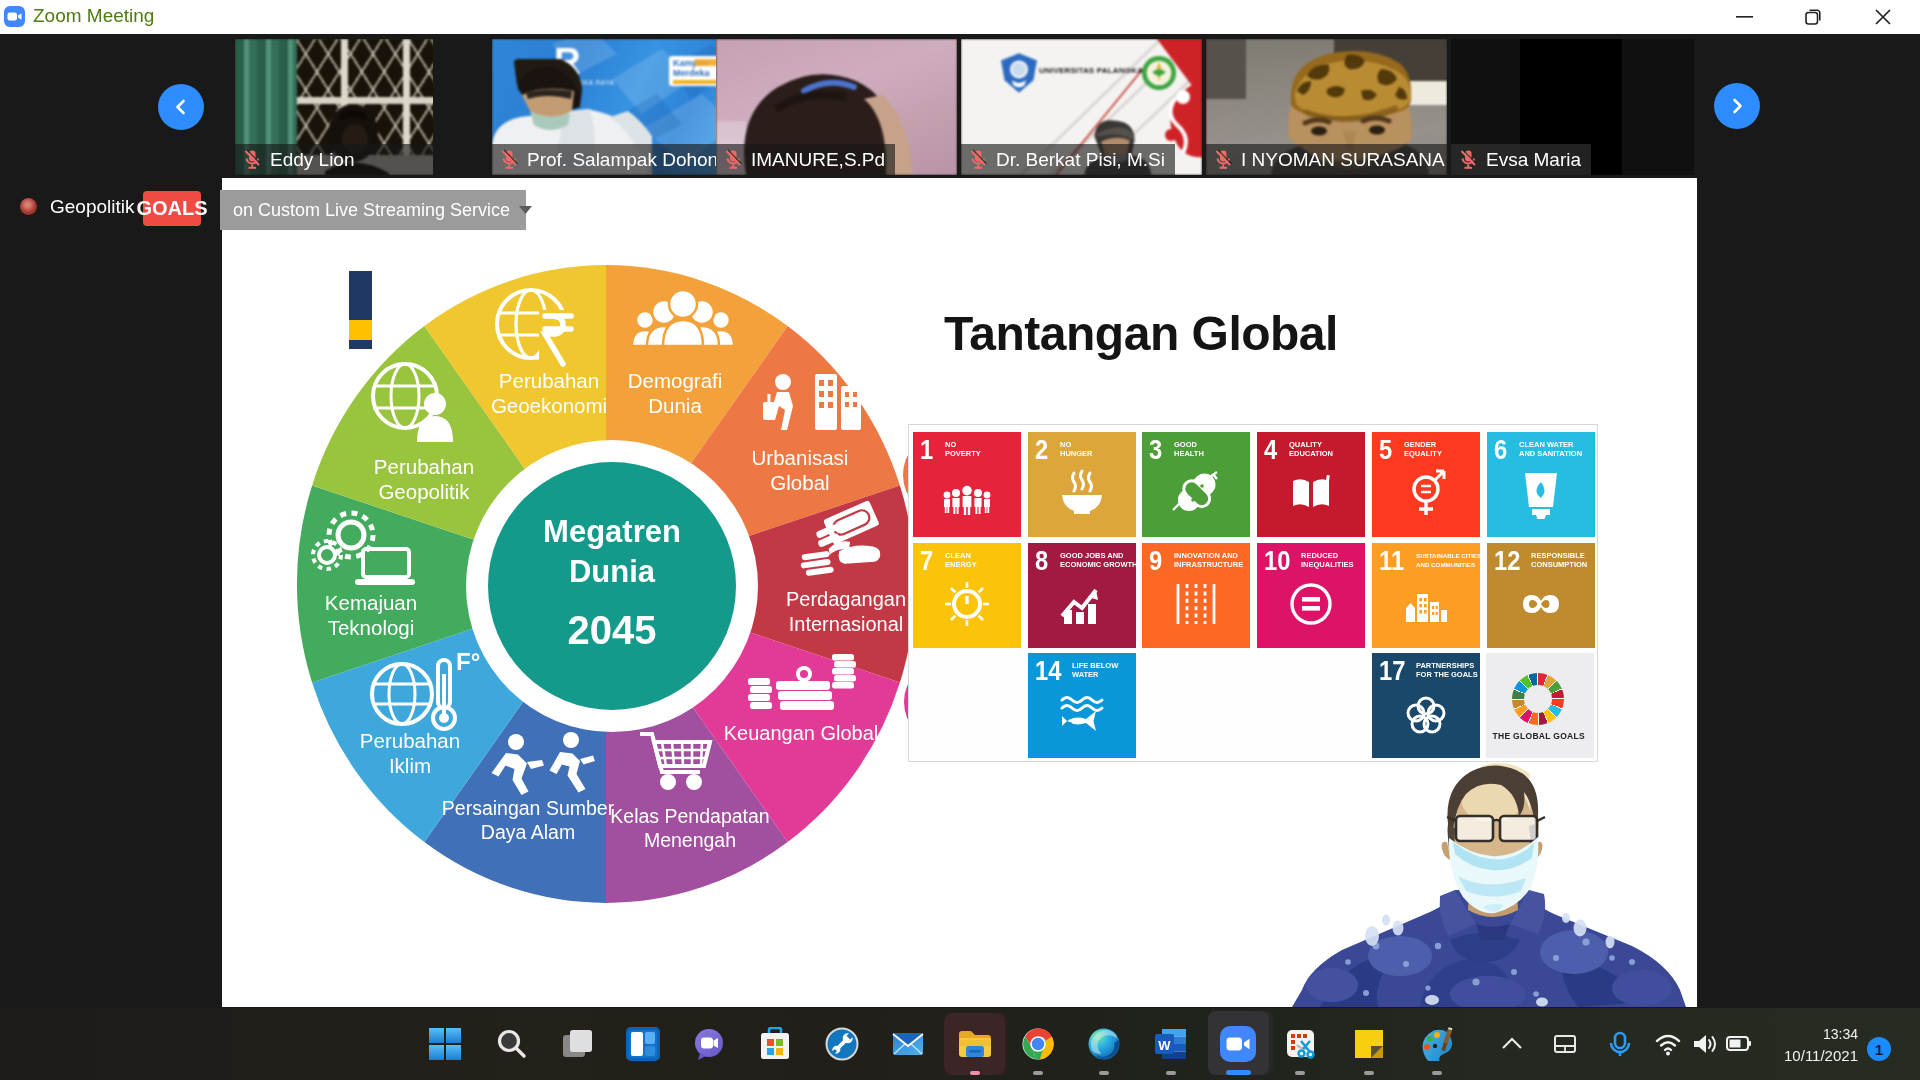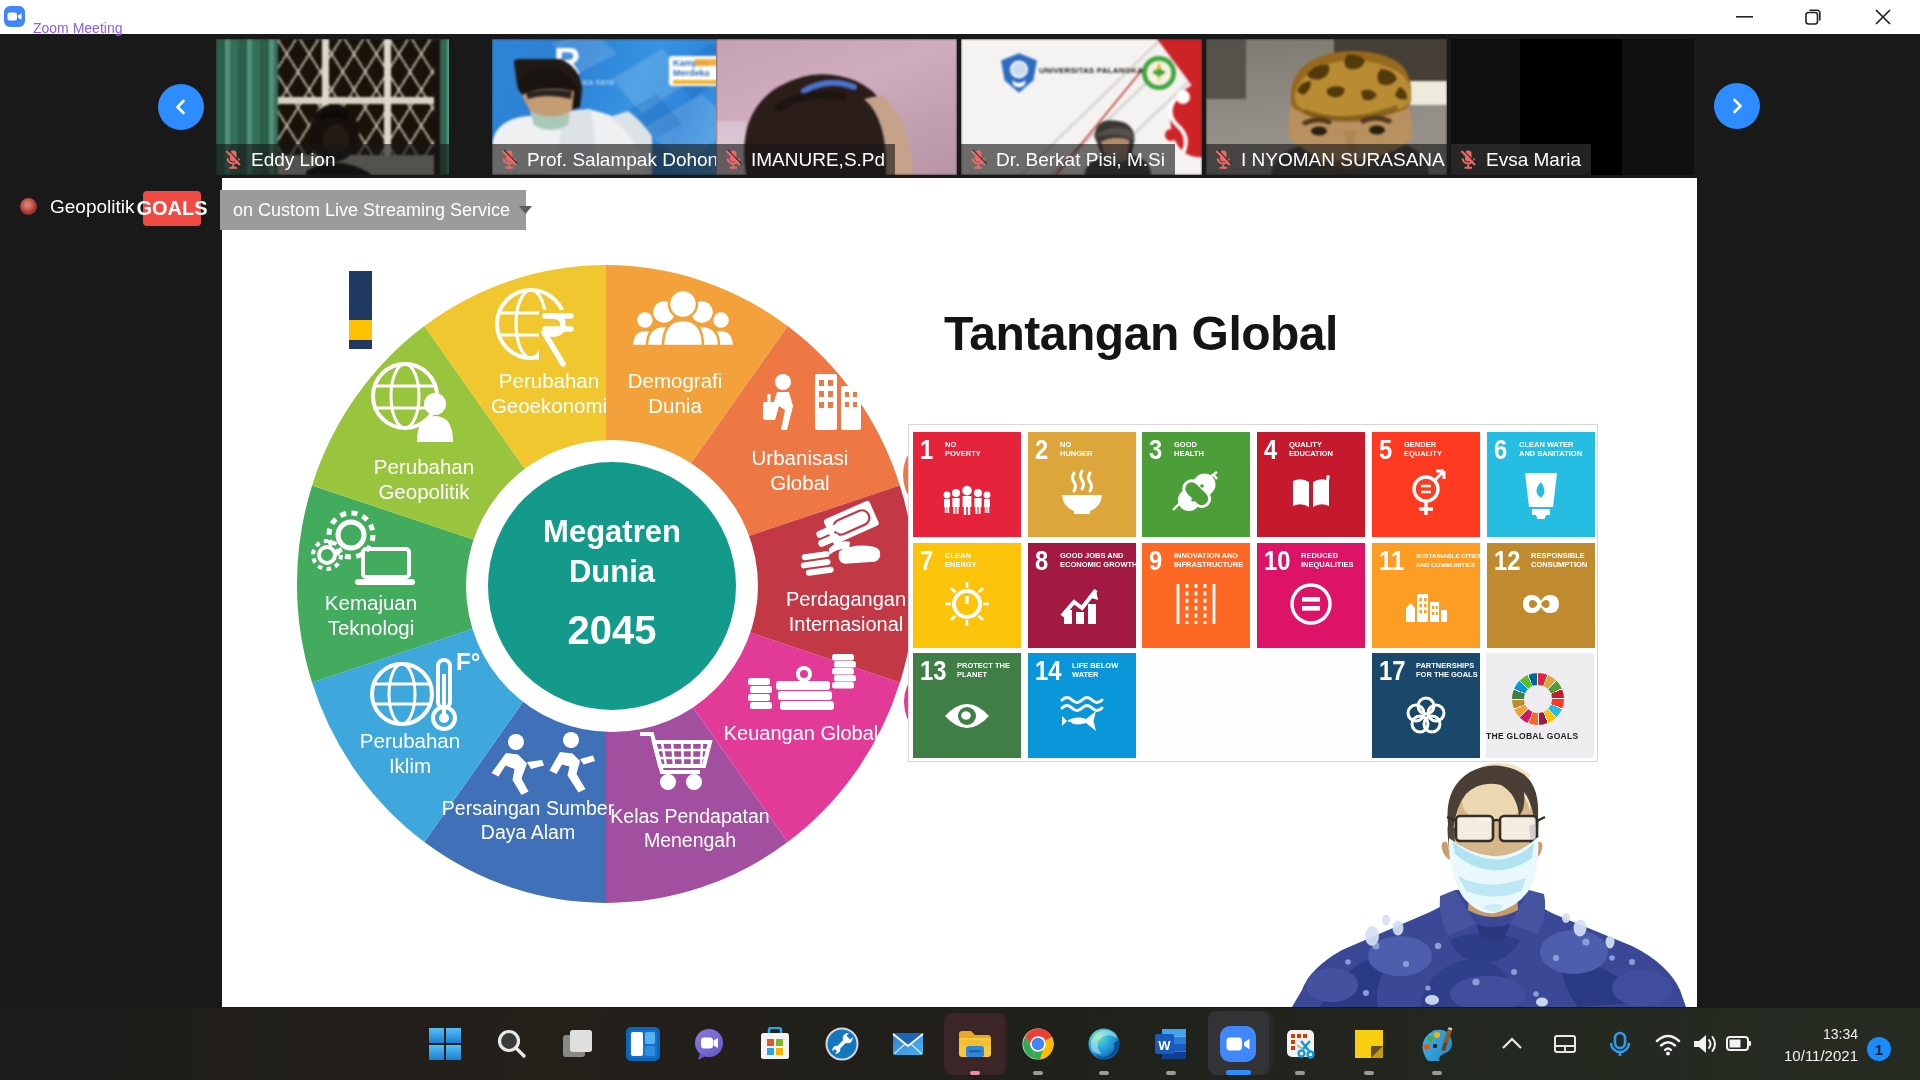--- a/index.html
+++ b/index.html
@@ -22,21 +22,21 @@
 </head>
 <body>
 <div class="abs" id="main"></div>
 <div class="abs" id="slide"></div>
 <div class="abs" id="titlebar">
   <svg class="abs" style="left:4px;top:6px" width="21" height="21" viewBox="0 0 21 21">
       <rect width="21" height="21" rx="6" fill="#4087FC"></rect>
       <rect x="3.5" y="6.5" width="9.5" height="8" rx="2.2" fill="#fff"></rect>
       <path d="M14 9.6 L17.5 7.2 V13.8 L14 11.4 Z" fill="#fff"></path>
     </svg>
-  <div class="abs" style="left:33px;top:20px;font-size:14px;color:#8b5cf6">Zoom Meeting</div>
+  <div class="abs" style="left:33px;top:5px;font-size:19px;color:#4d7c0f">Zoom Meeting</div>
   <svg class="abs" style="left:1736px;top:16px" width="17" height="2" viewBox="0 0 17 2">
       <rect width="17" height="1.6" fill="#222"></rect>
     </svg>
   <svg class="abs" style="left:1805px;top:9px" width="16" height="16" viewBox="0 0 16 16">
       <rect x="1" y="3.5" width="11.5" height="11.5" rx="2.5" fill="none" stroke="#222" stroke-width="1.6"></rect>
       <path d="M4.5 1.2 H12.2 A2.6 2.6 0 0 1 14.8 3.8 V11.5" fill="none" stroke="#222" stroke-width="1.6"></path>
     </svg>
   <svg class="abs" style="left:1875px;top:9px" width="16" height="16" viewBox="0 0 16 16">
       <path d="M1 1 L15 15 M15 1 L1 15" stroke="#222" stroke-width="1.7"></path>
     </svg>
@@ -46,21 +46,21 @@
     <svg width="18" height="18" viewBox="0 0 18 18">
       <path d="M11.5 3 L5.5 9 L11.5 15" fill="none" stroke="#fff" stroke-width="2.6" stroke-linecap="round" stroke-linejoin="round"></path>
     </svg>
   </div>
 <div class="abs navbtn" style="left:1714px;top:83px">
     <svg width="18" height="18" viewBox="0 0 18 18">
       <path d="M6.5 3 L12.5 9 L6.5 15" fill="none" stroke="#fff" stroke-width="2.6" stroke-linecap="round" stroke-linejoin="round"></path>
     </svg>
   </div>
 
-<div class="abs thumb" style="left:216px;width:233px">
+<div class="abs thumb" style="left:235px;width:198px">
     <div class="vid">
   <div class="abs" style="left:0;top:0;width:242px;height:136px;background:#17120e"></div>
 
   <div class="abs" style="left:58px;top:0;width:160px;height:136px;background:
     repeating-linear-gradient(58deg,transparent 0 17px,rgba(222,216,200,.75) 17px 19px),
     repeating-linear-gradient(-58deg,transparent 0 17px,rgba(222,216,200,.75) 17px 19px),#191209"></div>
   <div class="abs" style="left:58px;top:58px;width:160px;height:7px;background:#d8d2c6"></div>
   <div class="abs" style="left:106px;top:0;width:7px;height:136px;background:#ddd6cb"></div>
   <div class="abs" style="left:168px;top:0;width:7px;height:136px;background:#ddd6cb"></div>
   <div class="abs" style="left:58px;top:116px;width:160px;height:20px;background:#b7b3a8"></div>
@@ -645,29 +645,20 @@
         </g>
       </svg>
 </div>
 <div class="abs tile" style="left:578px;top:118px;background:#BF8B2E">
 <div class="tnum">12</div>
       <div class="ttl" style="left:44px">RESPONSIBLE<br>CONSUMPTION</div>
 <svg class="abs" style="left:26px;top:33px" width="56" height="56" viewBox="0 0 56 56">
         <path d="M16 28 q0 -9 9 -9 q6 0 9 6 q3 -6 9 -6 q9 0 9 9 q0 9 -9 9 q-6 0 -9 -6 q-3 6 -9 6 q-9 0 -9 -9 Z M22 28 q0 4 3.5 4 q3 0 5 -4 q-2 -4 -5 -4 q-3.5 0 -3.5 4 Z M34 28 q2 4 5 4 q3.5 0 3.5 -4 q0 -4 -3.5 -4 q-3 0 -5 4 Z" fill="#fff" fill-rule="evenodd" transform="translate(-6 0)"></path>
       </svg>
 </div>
-<div class="abs tile" style="left:4px;top:228px;background:#3F7E44">
-<div class="tnum">13</div>
-      <div class="ttl" style="left:44px">PROTECT THE<br>PLANET</div>
-<svg class="abs" style="left:26px;top:33px" width="56" height="56" viewBox="0 0 56 56">
-        <path d="M6 30 Q17 18 28 18 Q39 18 50 30 Q39 42 28 42 Q17 42 6 30 Z" fill="#fff"></path>
-        <circle cx="28" cy="30" r="9" fill="#3F7E44"></circle>
-        <path d="M24 26 q4 -2 7 1 q2 3 -1 6 q-4 2 -7 -1 q-2 -3 1 -6" fill="#fff"></path>
-      </svg>
-</div>
 <div class="abs tile" style="left:119px;top:228px;background:#0A97D9">
 <div class="tnum">14</div>
       <div class="ttl" style="left:44px">LIFE BELOW<br>WATER</div>
 <svg class="abs" style="left:26px;top:33px" width="56" height="56" viewBox="0 0 56 56">
         <g fill="none" stroke="#fff" stroke-width="3" stroke-linecap="round">
           <path d="M8 14 q5 -5 10 0 t10 0 t10 0 t10 0"></path>
           <path d="M8 22 q5 -5 10 0 t10 0 t10 0 t10 0"></path>
         </g>
         <path d="M8 40 q10 -12 24 -7 l10 -8 l-2.5 10 l2.5 10 l-10 -8 q-14 5 -24 -7 Z" fill="#fff"></path>
         <circle cx="16" cy="38" r="2" fill="#0A97D9"></circle>
@@ -682,21 +673,21 @@
           <circle cx="18" cy="27" r="8"></circle>
           <circle cx="38" cy="27" r="8"></circle>
           <circle cx="22" cy="38" r="8"></circle>
           <circle cx="34" cy="38" r="8"></circle>
         </g>
       </svg>
 </div>
 <div class="abs tile" style="left:577px;top:228px;background:#EDEDEF">
 <div class="abs" style="left:26px;top:20px;width:52px;height:52px;border-radius:50%;background:conic-gradient(#E5243B 0 21deg,#fff 21deg 23deg,#DDA63A 23deg 44deg,#fff 44deg 46deg,#4C9F38 46deg 66deg,#fff 66deg 68deg,#C5192D 68deg 88deg,#fff 88deg 90deg,#FF3A21 90deg 111deg,#fff 111deg 113deg,#26BDE2 113deg 134deg,#fff 134deg 136deg,#FCC30B 136deg 156deg,#fff 156deg 158deg,#A21942 158deg 178deg,#fff 178deg 180deg,#FD6925 180deg 201deg,#fff 201deg 203deg,#DD1367 203deg 224deg,#fff 224deg 226deg,#FD9D24 226deg 246deg,#fff 246deg 248deg,#BF8B2E 248deg 268deg,#fff 268deg 270deg,#3F7E44 270deg 291deg,#fff 291deg 293deg,#0A97D9 293deg 314deg,#fff 314deg 316deg,#56C02B 316deg 336deg,#fff 336deg 338deg,#00689D 338deg 358deg,#fff 358deg 360deg)"></div>
 <div class="abs" style="left:38px;top:32px;width:28px;height:28px;border-radius:50%;background:#EDEDEF"></div>
-<div class="abs" style="left:0;top:78px;width:99px;text-align:left;font-size:8.5px;font-weight:bold;color:#222;letter-spacing:.3px">THE GLOBAL GOALS</div>
+<div class="abs" style="left:0;top:78px;width:99px;text-align:right;font-size:8.5px;font-weight:bold;color:#222;letter-spacing:.3px">THE GLOBAL GOALS</div>
 </div>
 </div>
 
 <svg class="abs" style="left:1280px;top:750px;filter:blur(.5px)" width="417" height="257" viewBox="0 0 417 257">
 
   <path d="M12 257 L22 240 Q30 218 62 200 L150 162 Q172 152 175 140 L249 140 Q252 154 274 164 L352 196 Q388 214 400 240 L406 257 Z" fill="#3a4896"></path>
   <g opacity=".95">
     <path d="M40 257 Q64 210 118 200 Q92 232 98 257 Z" fill="#2b3a84"></path>
     <path d="M140 257 Q146 214 196 208 Q232 214 238 257 Z" fill="#303f8c"></path>
     <path d="M282 206 Q336 216 366 252 L298 257 Q278 230 282 206 Z" fill="#2b3a84"></path>

